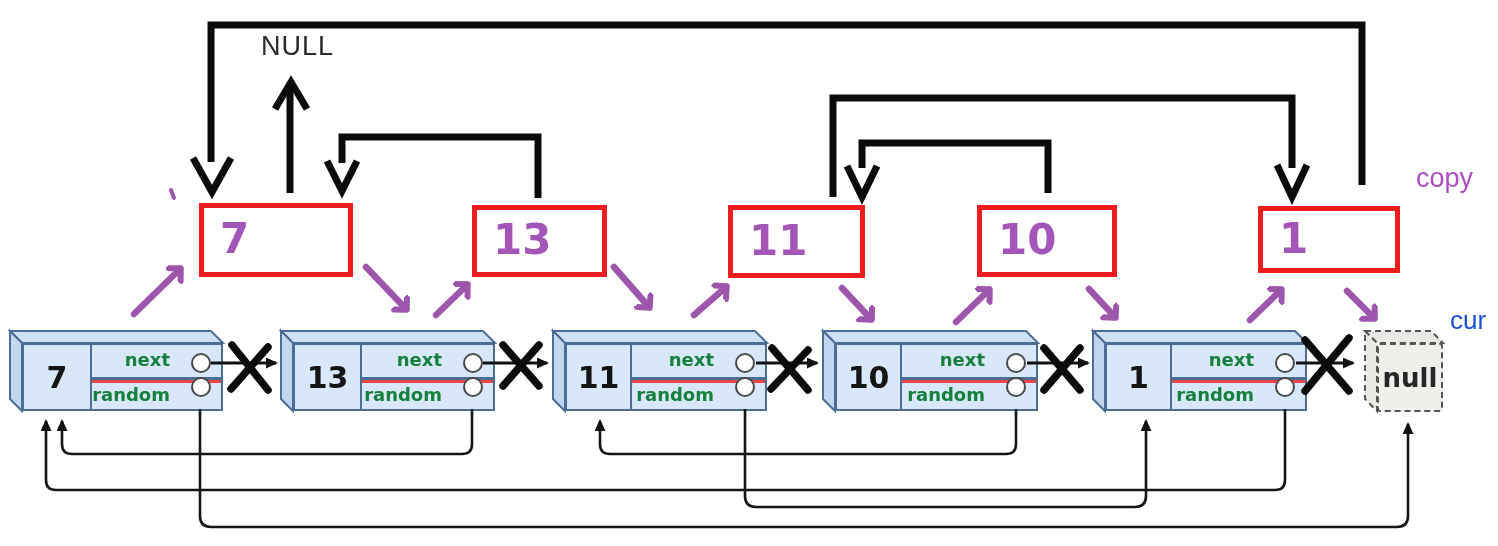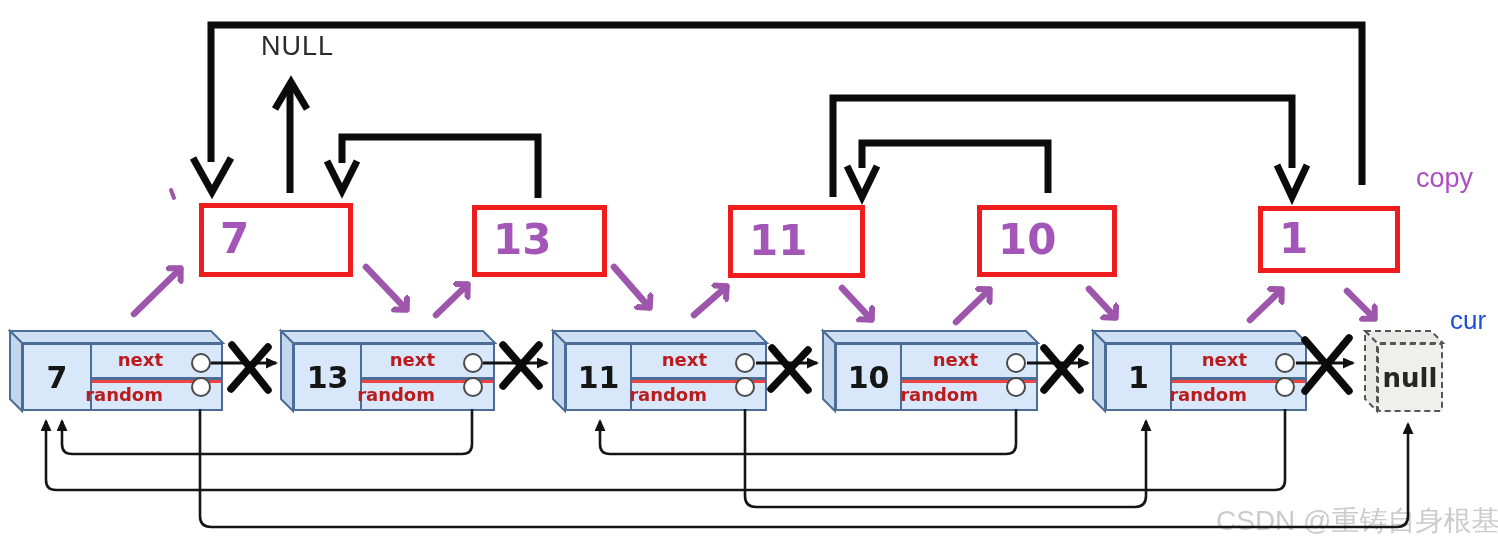--- a/index.html
+++ b/index.html
@@ -13,40 +13,39 @@
   .copy-box{position:absolute;box-sizing:border-box;border:5px solid #ee1c1c;background:transparent;}
   .copy-val{position:absolute;left:16px;top:50%;transform:translateY(-54%);
             font:600 42px "DejaVu Sans",sans-serif;color:#a455b8;}
   .node{position:absolute;top:343px;height:68px;box-sizing:border-box;
         border:2px solid #4c6e96;background:#d8e7f9;}
   .vcell{position:absolute;left:0;top:0;bottom:0;border-right:2px solid #4c6e96;
          display:flex;align-items:center;justify-content:center;
          font:700 30px "DejaVu Sans",sans-serif;color:#151515;}
   .rowNext{position:absolute;top:0;right:0;height:32px;border-bottom:3px solid #4c6e96;}
   .rowRand{position:absolute;bottom:0;right:0;height:26px;border-top:3px solid #ef4444;}
-  .rowlbl{position:absolute;right:58px;font:600 18px "DejaVu Sans",sans-serif;color:#b91c1c;}
+  .rowlbl{position:absolute;right:51px;font:600 18px "DejaVu Sans",sans-serif;color:#15803d;}
   .rowNext .rowlbl{top:4px;} .rowRand .rowlbl{top:1px;}
   .pcircle{position:absolute;right:10px;width:20px;height:20px;border:2px solid #4a4a4a;
            border-radius:50%;background:#fff;box-sizing:border-box;}
   .rowNext .pcircle{top:8px;} .rowRand .pcircle{top:-6px;}
   .nullbox{position:absolute;left:1377px;top:343px;width:66px;height:69px;box-sizing:border-box;
            border:2px dashed #555;border-radius:3px;background:#efefec;
            display:flex;align-items:center;justify-content:center;
            font:600 26px "DejaVu Sans",sans-serif;color:#262626;}
   #overlay{position:absolute;left:0;top:0;width:1498px;height:546px;pointer-events:none;}
 </style>
 </head>
 <body>
 
 <div id="canvas">
 
   <div class="lbl" id="null-label">NULL</div>
   <div class="lbl" id="copy-label">copy</div>
   <div class="lbl" id="cur-label">cur</div>
-  <div class="lbl" id="watermark">CSDN @重铸自身根基</div>
 
   <div class="copy-box" style="left:199px;top:203px;width:154px;height:74px;">
     <span class="copy-val">7</span>
   </div>
   <div class="copy-box" style="left:472px;top:205px;width:135px;height:72px;">
     <span class="copy-val">13</span>
   </div>
   <div class="copy-box" style="left:728px;top:205px;width:137px;height:73px;">
     <span class="copy-val">11</span>
   </div>

